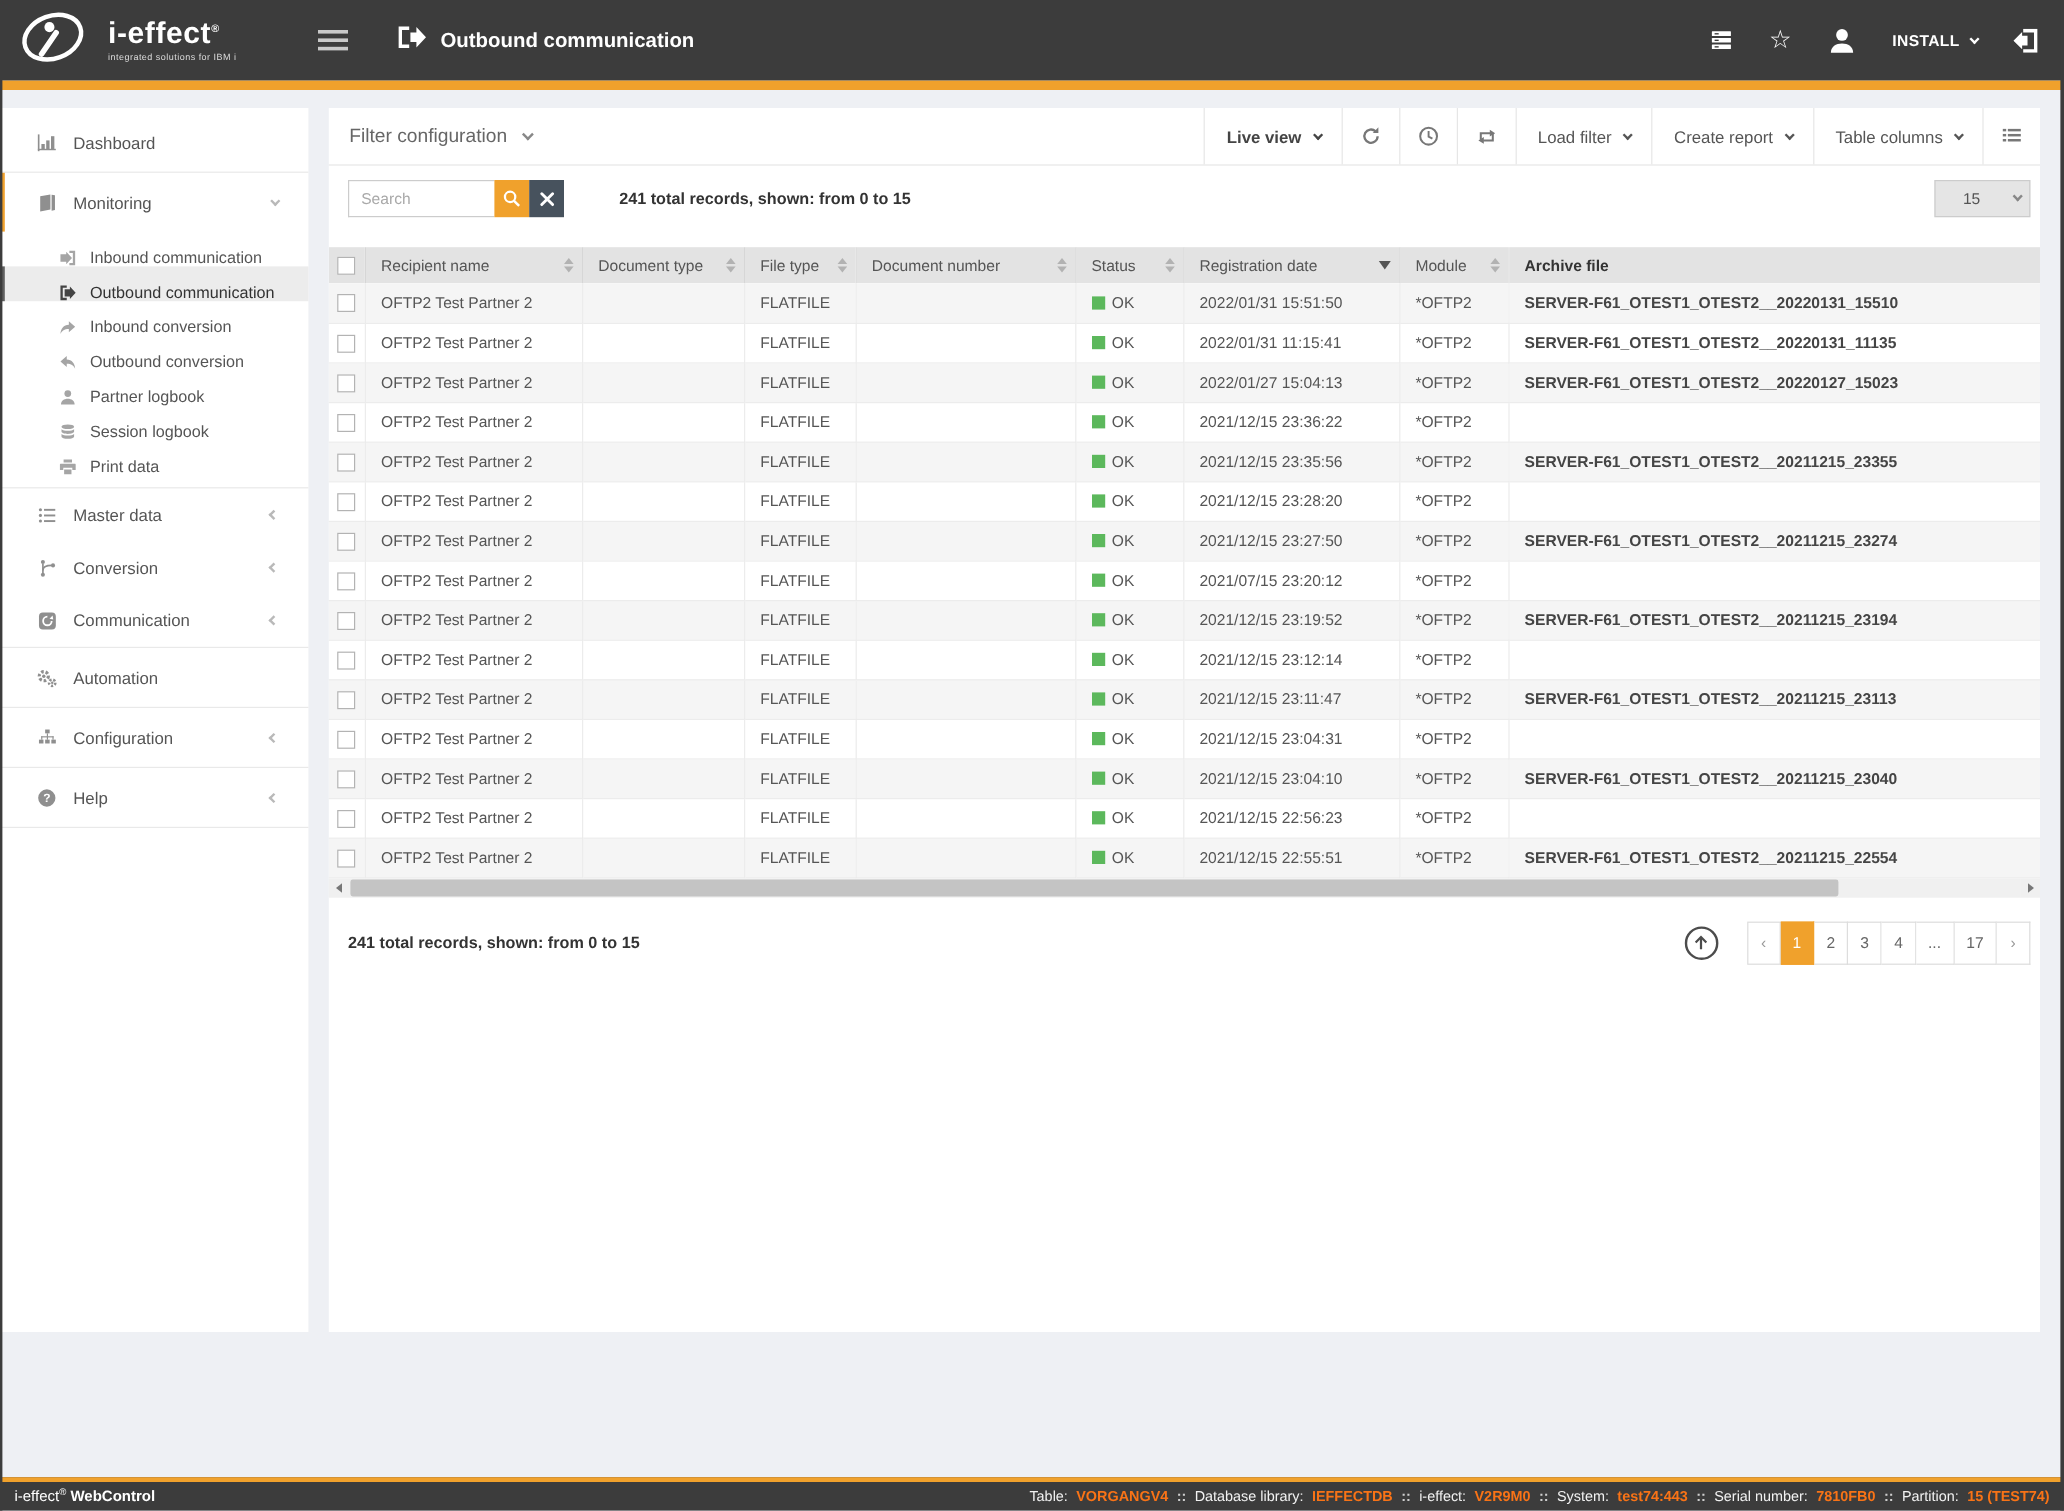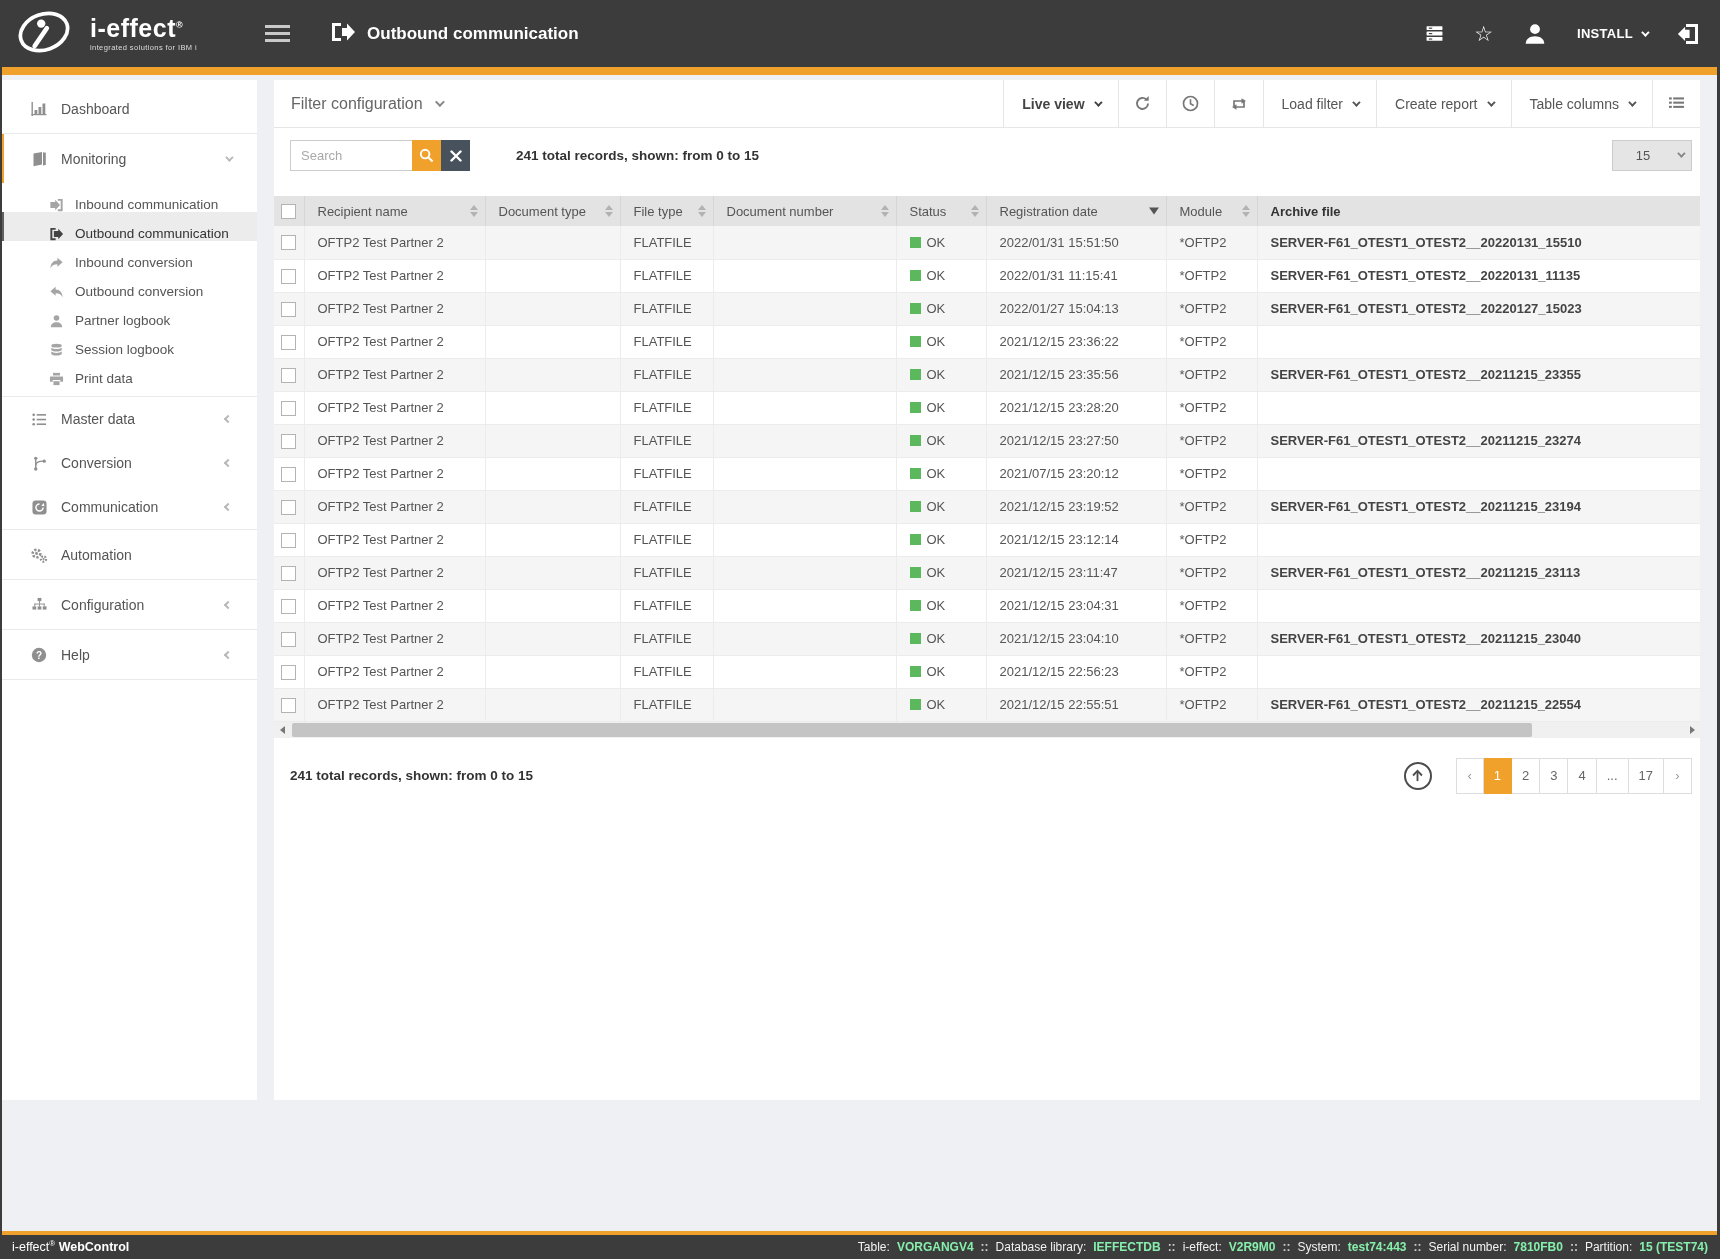--- a/index.html
+++ b/index.html
@@ -30,21 +30,21 @@
   .top-ic { cursor:pointer; display:flex; align-items:center; }
   .star-glyph { font-size:21px; color:#fff; line-height:1; }
   .install { display:flex; align-items:center; gap:8px; font-size:13px; font-weight:700; cursor:pointer; letter-spacing:0.3px; }
   .chev { display:inline-block; width:7px; height:7px; border-right:2px solid currentColor; border-bottom:2px solid currentColor; }
   .chev.down { transform:rotate(45deg) translateY(-2px); }
   .chev.left { transform:rotate(135deg); }
   .chev.sm { width:6px; height:6px; }
   .orange-bar { height:8px; background:#f0a12c; }
 
   
-  .page { display:flex; align-items:flex-start; margin-top:5px; }
+  .page { display:flex; align-items:flex-start; margin-top:15px; }
 
   
   .sidebar { width:257px; background:#fff; height:1020px; padding-top:4px; }
   .sb-item { height:49px; display:flex; align-items:center; padding-left:30px; font-size:14px; color:#555; cursor:pointer; position:relative; }
   .sb-item .sb-ic { width:18px; margin-right:13px; display:flex; justify-content:center; }
   .sb-divider { height:1px; background:#e9e9e9; }
   .sb-group-chev { position:absolute; right:26px; color:#b9b9b9; }
   .sb-item.mon { border-left:4px solid #f0a12c; padding-left:26px; }
   .sb-sub { padding-bottom:10px; }
   .sb-sub-item { height:29px; display:flex; align-items:flex-end; padding-left:48px; font-size:13.5px; color:#555; cursor:pointer; }
@@ -104,21 +104,21 @@
   .pg:first-child { border-left:1px solid #ddd; }
   .pg.nav { color:#999; }
   .pg.active { background:#f0a12c; border-color:#f0a12c; color:#fff; }
 
   
   .footer { position:absolute; left:0; right:0; bottom:0; height:28px; background:#3c3c3c; border-top:4px solid #f0a12c; display:flex; align-items:center; color:#fff; font-size:12px; padding:0 12px; z-index:20; }
   .f-brand { font-size:12.5px; }
   .f-brand b { font-weight:700; }
   .f-info { margin-left:auto; display:flex; align-items:center; gap:7px; white-space:nowrap; }
   .fi-label { color:#f2f2f2; }
-  .fi-value { font-weight:700; color:#86efac; }
+  .fi-value { font-weight:700; color:#f97316; }
   .fi-sep { color:#cfcfcf; font-weight:700; }
 </style>
 </head>
 <body>
 
 <div class="edge left"></div>
 <div class="edge right"></div>
 
 <header class="topbar">
   <div class="logo">

